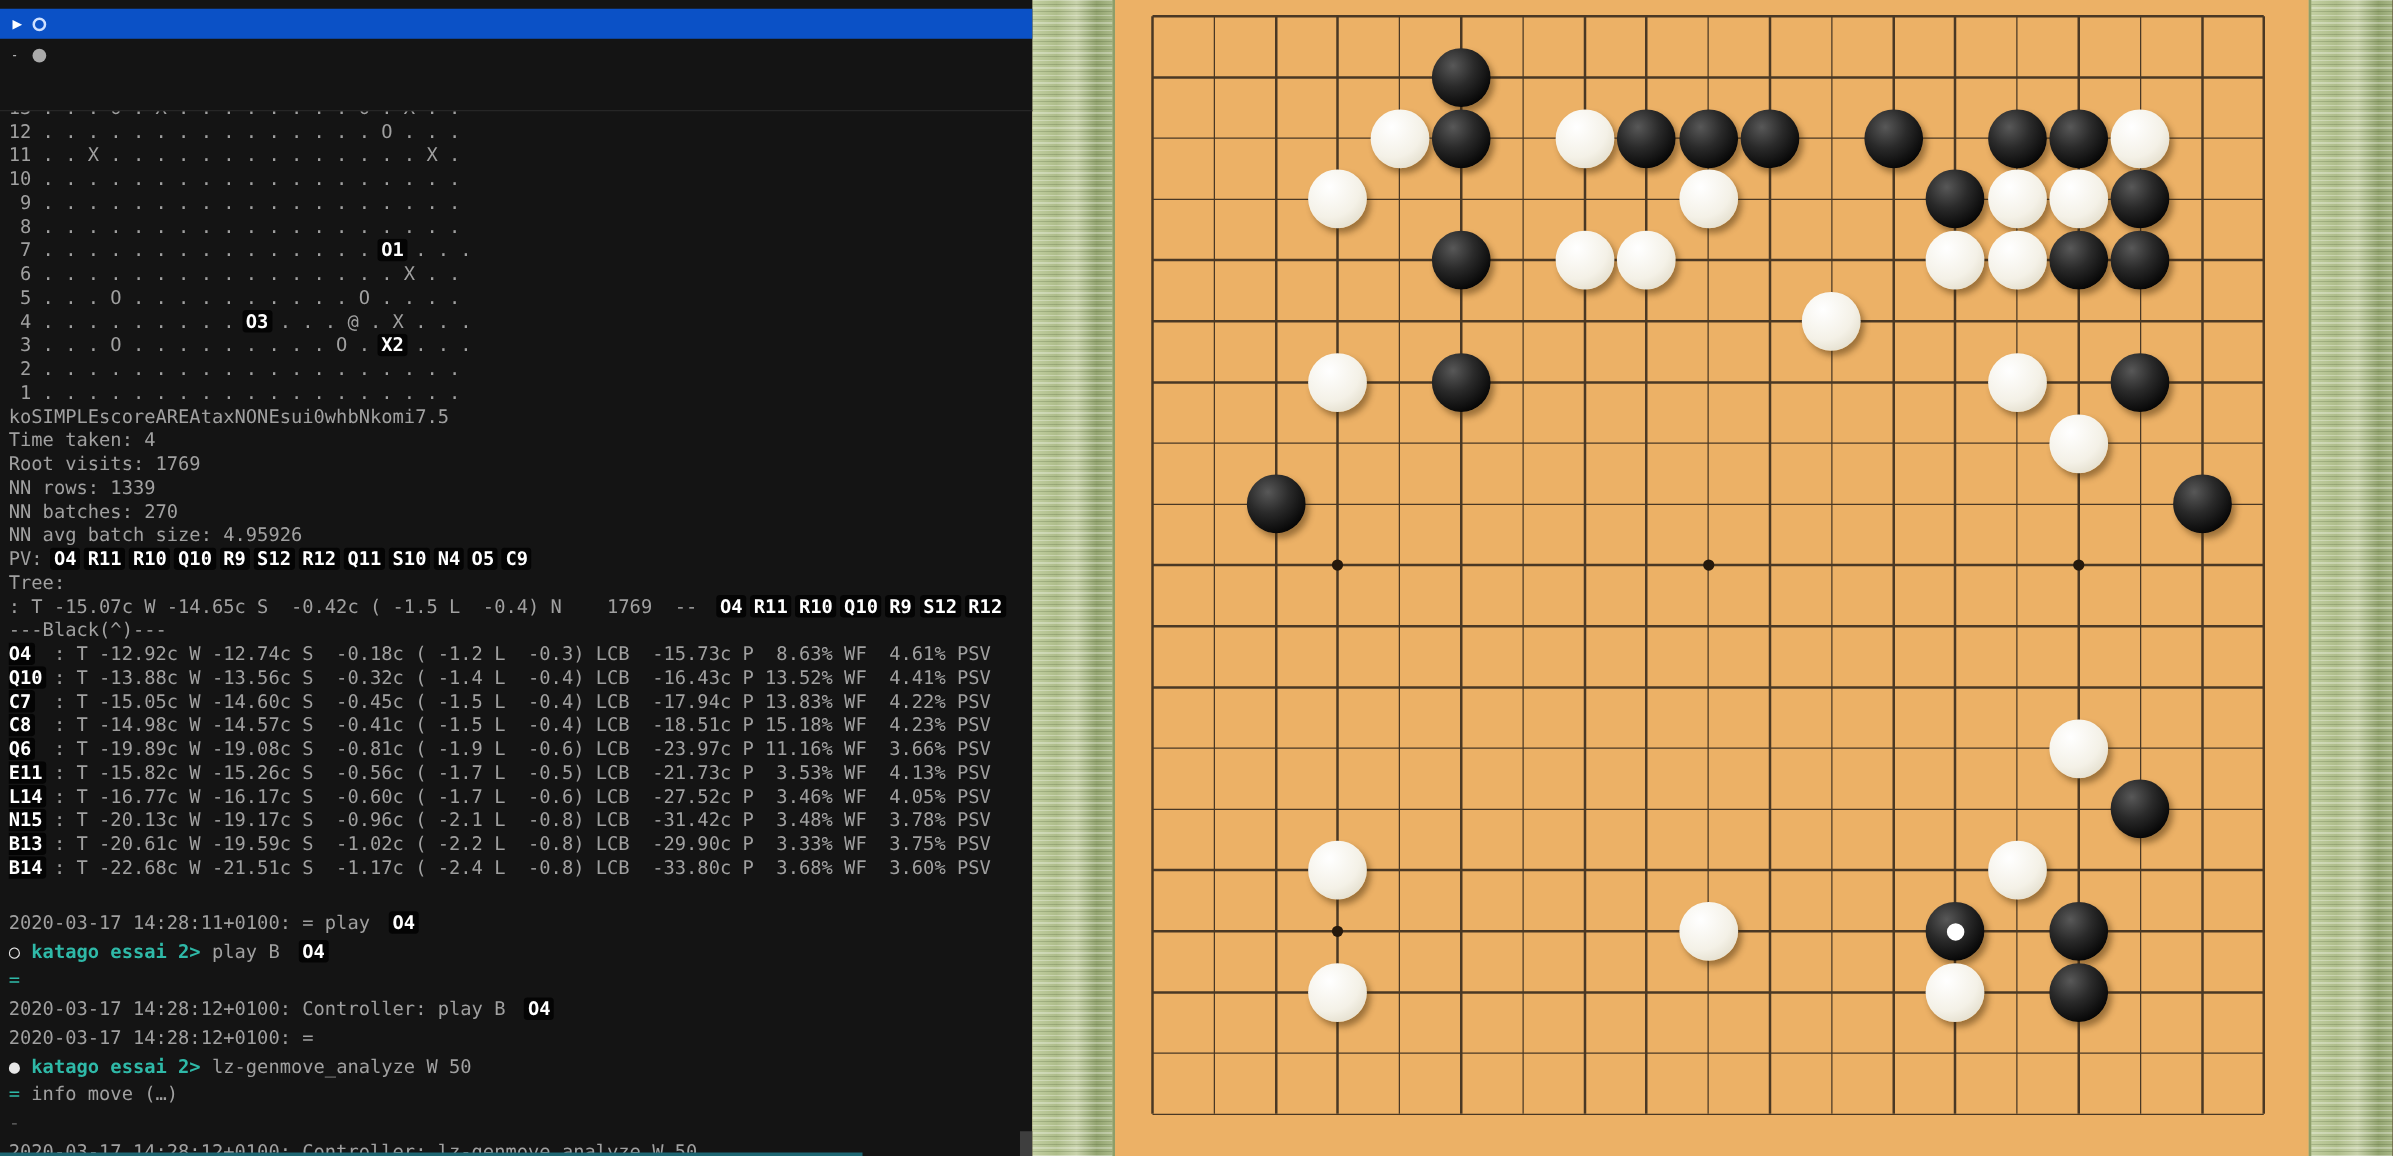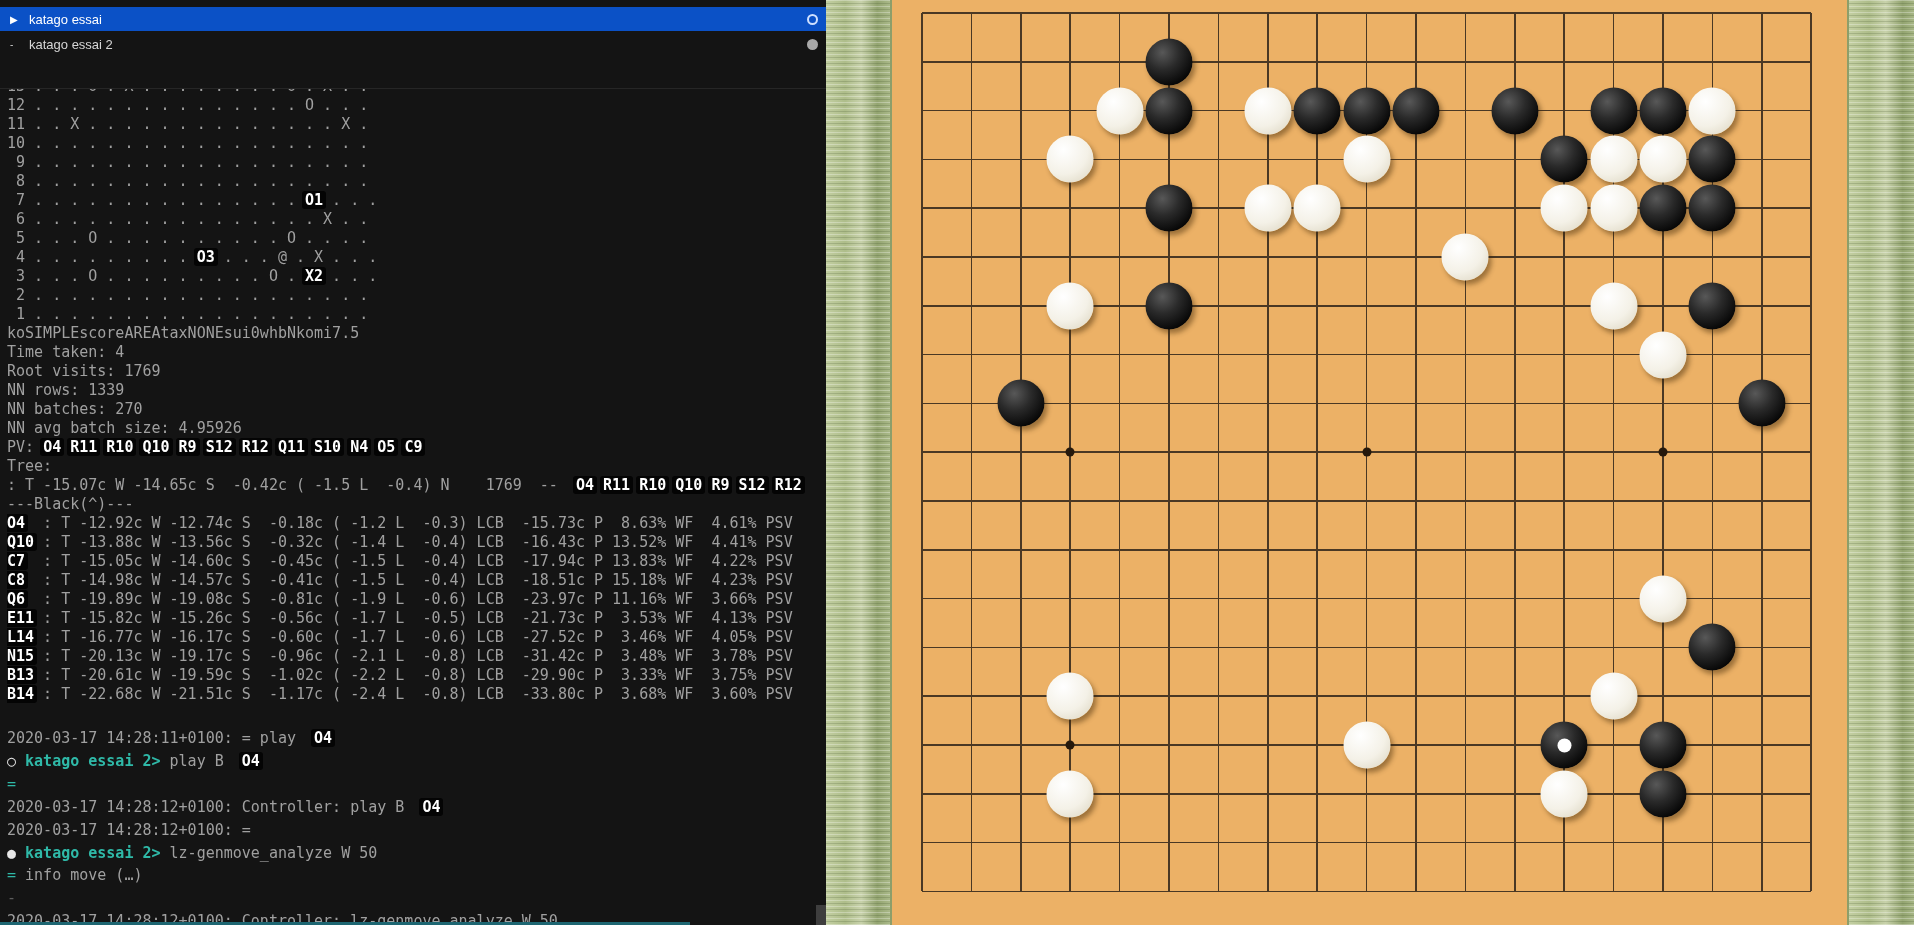--- a/index.html
+++ b/index.html
@@ -59,26 +59,24 @@
 
 <div class="screen">
 
   <div class="term">
     <div class="t-block t-block1" id="block1"><div class="t-line"><span class="seg-p">13 . . . O . X . . . . . . . . O . X . .</span></div><div class="t-line"><span class="seg-p">12 . . . . . . . . . . . . . . . O . . .</span></div><div class="t-line"><span class="seg-p">11 . . X . . . . . . . . . . . . . . X .</span></div><div class="t-line"><span class="seg-p">10 . . . . . . . . . . . . . . . . . . .</span></div><div class="t-line"><span class="seg-p"> 9 . . . . . . . . . . . . . . . . . . .</span></div><div class="t-line"><span class="seg-p"> 8 . . . . . . . . . . . . . . . . . . .</span></div><div class="t-line"><span class="seg-p"> 7 . . . . . . . . . . . . . . . </span><span class="seg-b">O1</span><span class="seg-p"> . . .</span></div><div class="t-line"><span class="seg-p"> 6 . . . . . . . . . . . . . . . . X . .</span></div><div class="t-line"><span class="seg-p"> 5 . . . O . . . . . . . . . . O . . . .</span></div><div class="t-line"><span class="seg-p"> 4 . . . . . . . . . </span><span class="seg-b">O3</span><span class="seg-p"> . . . @ . X . . .</span></div><div class="t-line"><span class="seg-p"> 3 . . . O . . . . . . . . . O . </span><span class="seg-b">X2</span><span class="seg-p"> . . .</span></div><div class="t-line"><span class="seg-p"> 2 . . . . . . . . . . . . . . . . . . .</span></div><div class="t-line"><span class="seg-p"> 1 . . . . . . . . . . . . . . . . . . .</span></div><div class="t-line"><span class="seg-p"></span></div><div class="t-line"><span class="seg-p">koSIMPLEscoreAREAtaxNONEsui0whbNkomi7.5</span></div><div class="t-line"><span class="seg-p">Time taken: 4</span></div><div class="t-line"><span class="seg-p">Root visits: 1769</span></div><div class="t-line"><span class="seg-p">NN rows: 1339</span></div><div class="t-line"><span class="seg-p">NN batches: 270</span></div><div class="t-line"><span class="seg-p">NN avg batch size: 4.95926</span></div><div class="t-line"><span class="seg-p">PV: </span><span class="seg-b">O4</span><span class="seg-p"> </span><span class="seg-b">R11</span><span class="seg-p"> </span><span class="seg-b">R10</span><span class="seg-p"> </span><span class="seg-b">Q10</span><span class="seg-p"> </span><span class="seg-b">R9</span><span class="seg-p"> </span><span class="seg-b">S12</span><span class="seg-p"> </span><span class="seg-b">R12</span><span class="seg-p"> </span><span class="seg-b">Q11</span><span class="seg-p"> </span><span class="seg-b">S10</span><span class="seg-p"> </span><span class="seg-b">N4</span><span class="seg-p"> </span><span class="seg-b">O5</span><span class="seg-p"> </span><span class="seg-b">C9</span></div><div class="t-line"><span class="seg-p">Tree:</span></div><div class="t-line"><span class="seg-p">: T -15.07c W -14.65c S  -0.42c ( -1.5 L  -0.4) N    1769  --  </span><span class="seg-b">O4</span><span class="seg-p"> </span><span class="seg-b">R11</span><span class="seg-p"> </span><span class="seg-b">R10</span><span class="seg-p"> </span><span class="seg-b">Q10</span><span class="seg-p"> </span><span class="seg-b">R9</span><span class="seg-p"> </span><span class="seg-b">S12</span><span class="seg-p"> </span><span class="seg-b">R12</span></div><div class="t-line"><span class="seg-p">---Black(^)---</span></div><div class="t-line"><span class="seg-b">O4</span><span class="seg-p">  : T -12.92c W -12.74c S  -0.18c ( -1.2 L  -0.3) LCB  -15.73c P  8.63% WF  4.61% PSV     643 N    522</span></div><div class="t-line"><span class="seg-b">Q10</span><span class="seg-p"> : T -13.88c W -13.56c S  -0.32c ( -1.4 L  -0.4) LCB  -16.43c P 13.52% WF  4.41% PSV     333 N    333</span></div><div class="t-line"><span class="seg-b">C7</span><span class="seg-p">  : T -15.05c W -14.60c S  -0.45c ( -1.5 L  -0.4) LCB  -17.94c P 13.83% WF  4.22% PSV     275 N    275</span></div><div class="t-line"><span class="seg-b">C8</span><span class="seg-p">  : T -14.98c W -14.57c S  -0.41c ( -1.5 L  -0.4) LCB  -18.51c P 15.18% WF  4.23% PSV     258 N    258</span></div><div class="t-line"><span class="seg-b">Q6</span><span class="seg-p">  : T -19.89c W -19.08c S  -0.81c ( -1.9 L  -0.6) LCB  -23.97c P 11.16% WF  3.66% PSV      88 N     91</span></div><div class="t-line"><span class="seg-b">E11</span><span class="seg-p"> : T -15.82c W -15.26c S  -0.56c ( -1.7 L  -0.5) LCB  -21.73c P  3.53% WF  4.13% PSV      56 N     69</span></div><div class="t-line"><span class="seg-b">L14</span><span class="seg-p"> : T -16.77c W -16.17c S  -0.60c ( -1.7 L  -0.6) LCB  -27.52c P  3.46% WF  4.05% PSV      44 N     48</span></div><div class="t-line"><span class="seg-b">N15</span><span class="seg-p"> : T -20.13c W -19.17c S  -0.96c ( -2.1 L  -0.8) LCB  -31.42c P  3.48% WF  3.78% PSV      26 N     27</span></div><div class="t-line"><span class="seg-b">B13</span><span class="seg-p"> : T -20.61c W -19.59c S  -1.02c ( -2.2 L  -0.8) LCB  -29.90c P  3.33% WF  3.75% PSV      24 N     25</span></div><div class="t-line"><span class="seg-b">B14</span><span class="seg-p"> : T -22.68c W -21.51c S  -1.17c ( -2.4 L  -0.8) LCB  -33.80c P  3.68% WF  3.60% PSV      21 N     22</span></div></div>
     <div class="t-block t-block2" id="block2"><div class="t-line"><span class="seg-p">2020-03-17 14:28:11+0100: = play  </span><span class="seg-b">O4</span></div><div class="t-line"><span class="seg-w">○ </span><span class="seg-c">katago essai 2&gt;</span><span class="seg-p"> play B  </span><span class="seg-b">O4</span></div><div class="t-line"><span class="seg-e">=</span></div><div class="t-line"><span class="seg-p">2020-03-17 14:28:12+0100: Controller: play B  </span><span class="seg-b">O4</span></div><div class="t-line"><span class="seg-p">2020-03-17 14:28:12+0100: =</span></div><div class="t-line"><span class="seg-w">● </span><span class="seg-c">katago essai 2&gt;</span><span class="seg-p"> lz-genmove_analyze W 50</span></div><div class="t-line"><span class="seg-e">=</span><span class="seg-p"> info move (…)</span></div><div class="t-line"><span class="seg-d">-</span></div><div class="t-line"><span class="seg-p">2020-03-17 14:28:12+0100: Controller: lz-genmove_analyze W 50</span></div></div>
 
     <div class="t-header">
       <div class="task-row active" style="top:7px;">
         <span class="task-glyph">▶</span>
-        <span class="task-label">katago essai</span>
         <span class="status-circle outline"></span>
       </div>
       <div class="task-row" style="top:32px;">
         <span class="task-glyph">-</span>
-        <span class="task-label">katago essai 2</span>
         <span class="status-circle filled"></span>
       </div>
     </div>
 
     <div class="bottom-line"></div>
     <div class="scroll-thumb"></div>
   </div>
 
   <div class="board-panel">
     <div class="tatami left"></div>

